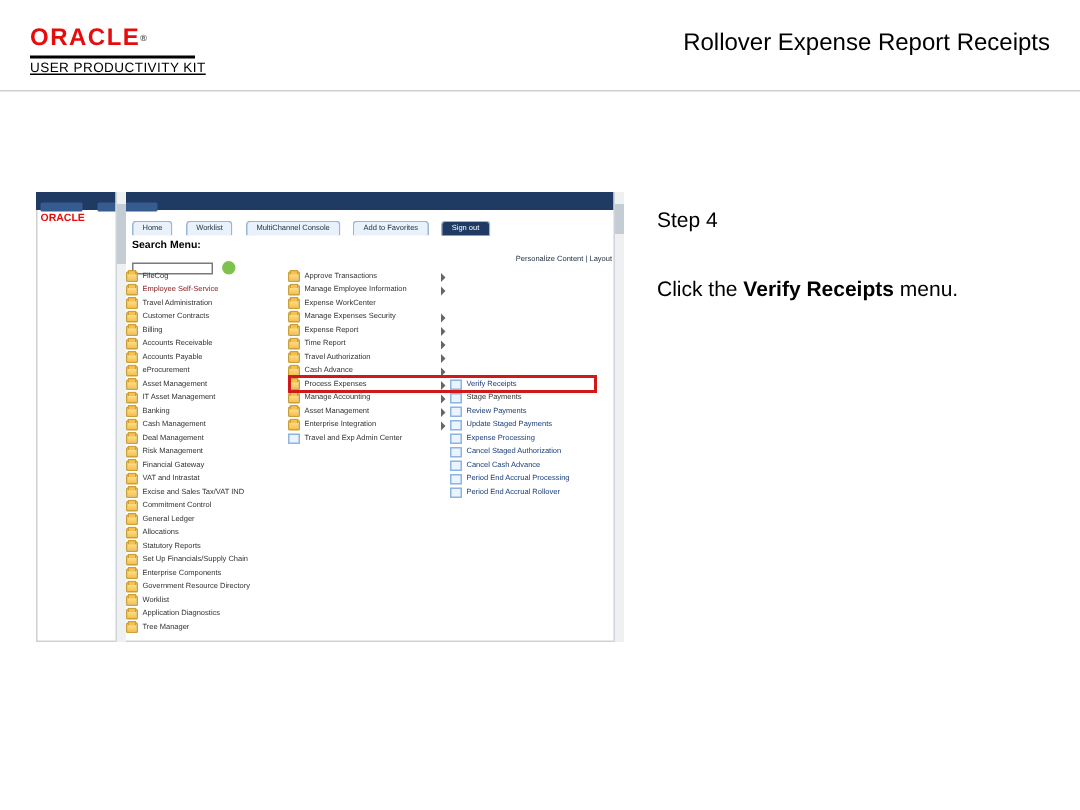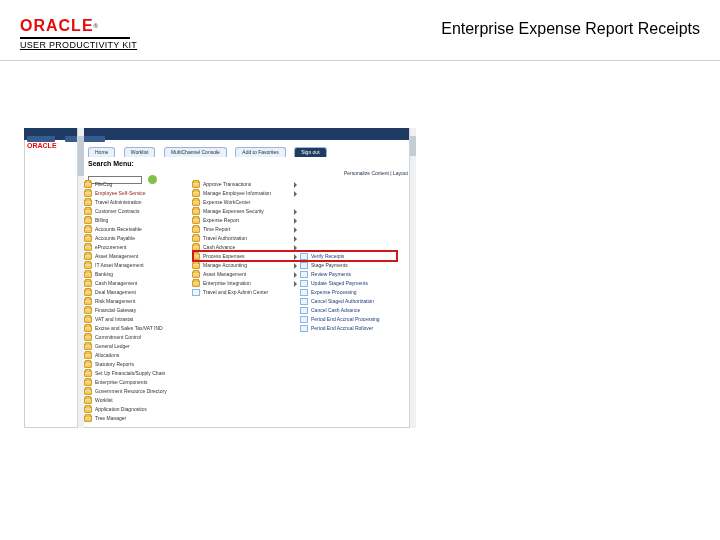--- a/index.html
+++ b/index.html
@@ -65,24 +65,30 @@
 <div class="page">
 
   <div class="header">
     <div class="logo-block">
       <div class="oracle-logo">
         <span>ORACLE</span><span class="oracle-tm">®</span>
       </div>
       <div class="logo-rule"></div>
       <div class="upk-text">USER PRODUCTIVITY KIT</div>
     </div>
-    <div class="doc-title">Enterprise Expense Report Receipts</div>
+    <div class="doc-title">Rollover Expense Report Receipts</div>
   </div>
   <div class="header-sep"></div>
 
+  <div class="instr">
+    <div class="step">Step 4</div>
+    <div>
+      <span>Click the </span><span class="bold">Verify Receipts</span><span> menu.</span>
+    </div>
+  </div>
 
   <div class="shot">
     <div class="shot-outline"></div>
 
     <div class="topbar1">
       <span class="chip"></span>
       <span class="chip" style="width:40px"></span>
     </div>
     <div class="orcl-mini">ORACLE</div>
 

